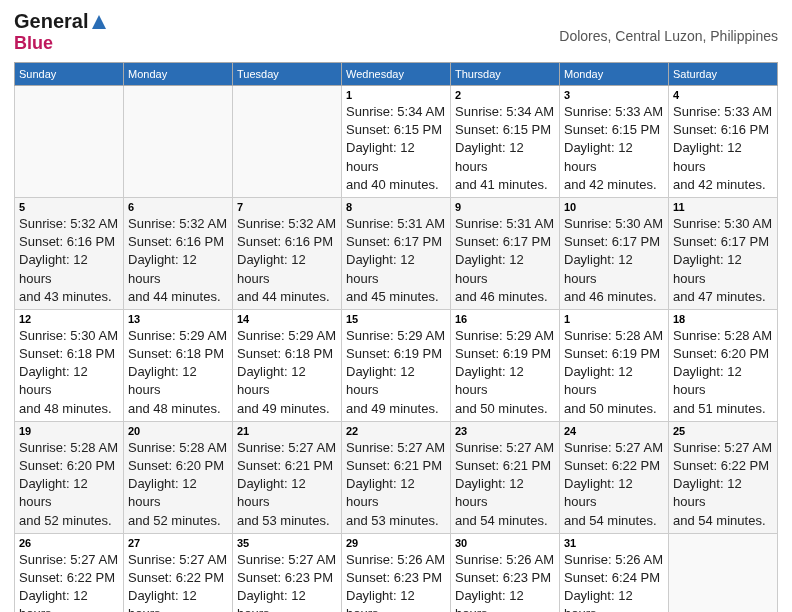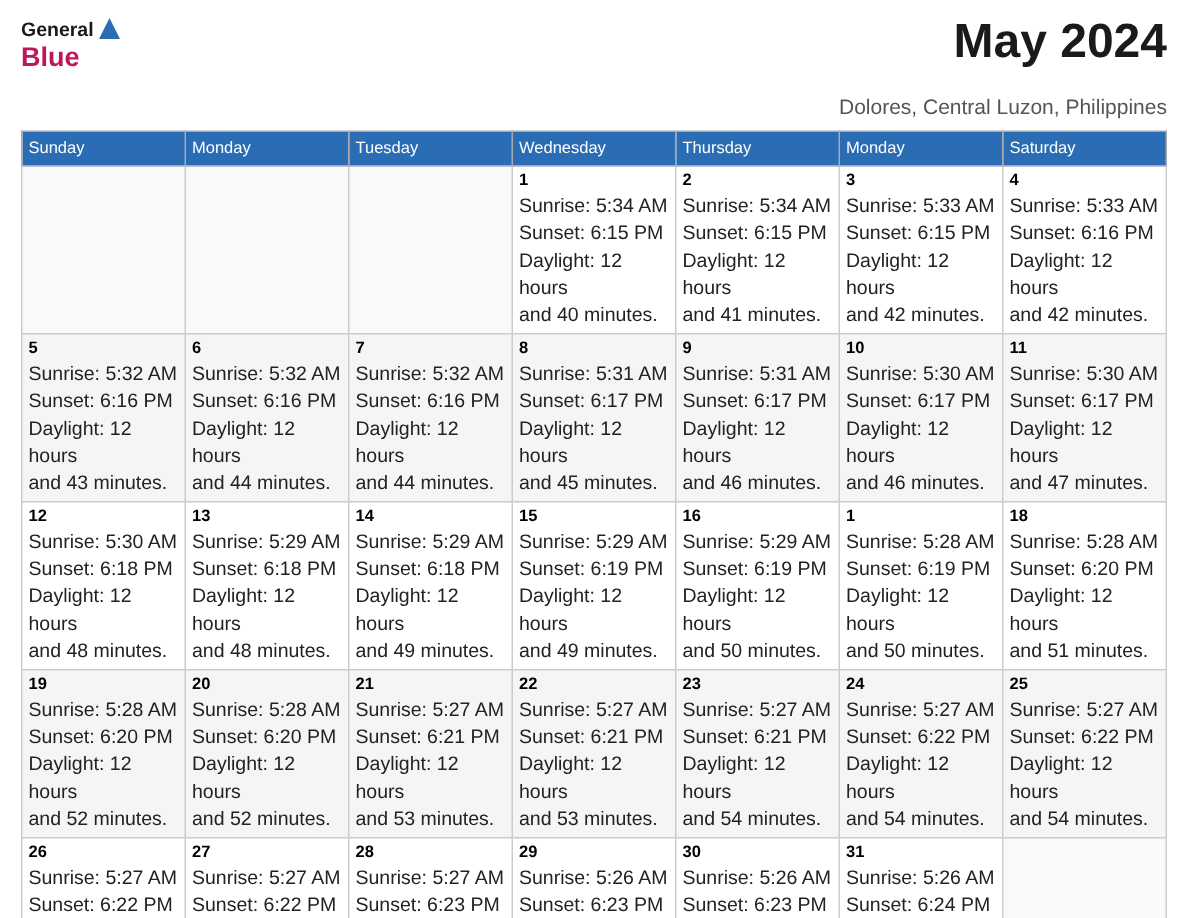--- a/index.html
+++ b/index.html
@@ -84,31 +84,30 @@
       background: #f9f9f9 !important;
     }
   </style>
 </head>
 <body>
 
 <div class="container">
   <div class="header-area">
     <div class="logo">
       <div class="logo-line">
-        <span style="font-size:13px;font-weight:bold;color:#1a1a1a;">General</span>
+        <span style="font-size:20px;font-weight:bold;color:#1a1a1a;">General</span>
         <svg width="18" height="18" viewBox="0 0 18 18" style="margin-left:2px;">
           <polygon points="9,2 16,16 2,16" fill="#2a6db5"></polygon>
         </svg>
       </div>
       <div>
         <span style="font-size:18px;font-weight:bold;color:#be185d;">Blue</span>
       </div>
     </div>
     <div class="title-area">
-      <div class="month-title">May 2024</div>
       <div class="location-title">Dolores, Central Luzon, Philippines</div>
     </div>
   </div>
 
   <table>
     <thead>
       <tr>
         <th>Sunday</th>
         <th>Monday</th>
         <th>Tuesday</th>
@@ -314,21 +313,21 @@
 and 55 minutes.</div>
           </td>
           <td>
             <span class="day-num">27</span>
             <div class="day-info" style="white-space: pre-line;">Sunrise: 5:27 AM
 Sunset: 6:22 PM
 Daylight: 12 hours
 and 55 minutes.</div>
           </td>
           <td>
-            <span class="day-num">28</span>
+            <span class="day-num">35</span>
             <div class="day-info" style="white-space: pre-line;">Sunrise: 5:27 AM
 Sunset: 6:23 PM
 Daylight: 12 hours
 and 56 minutes.</div>
           </td>
           <td>
             <span class="day-num">29</span>
             <div class="day-info" style="white-space: pre-line;">Sunrise: 5:26 AM
 Sunset: 6:23 PM
 Daylight: 12 hours

